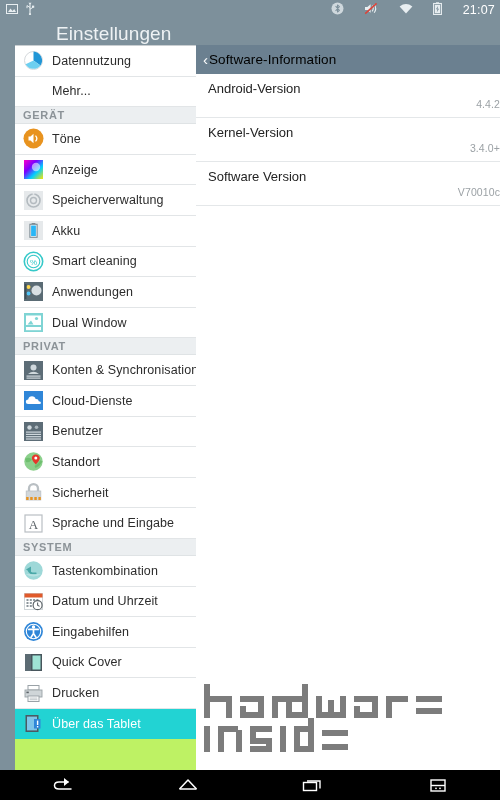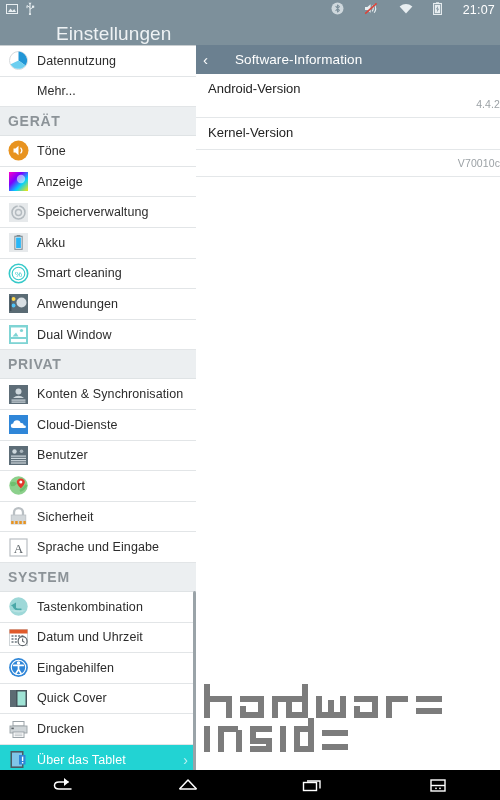--- a/index.html
+++ b/index.html
@@ -33,64 +33,64 @@
   }
 
   
   #main {
     position: absolute; top: 45px; left: 0; width: 500px; height: 725px;
     background: #7d909b;
   }
 
   
   #sidebar {
-    position: absolute; top: 0; left: 0; width: 196px; height: 725px;
+    position: absolute; top: 0; left: 15px; width: 196px; height: 725px;
     background: #bef264; overflow: hidden;
     border-top: 1px solid #c9ced1;
   }
   .s-row {
     position: relative; height: 30.6px; display: flex; align-items: center;
     padding-left: 8px; border-bottom: 1px solid #e2e5e7; background: #ffffff;
   }
   .s-row.selected { background: #22d3d3; border-bottom-color: #22d3d3; }
   .s-ico {
     width: 21px; height: 21px; flex: 0 0 21px; margin-right: 8px;
     display: flex; align-items: center; justify-content: center;
   }
   .s-label { font-size: 12.5px; color: #2c2c2c; letter-spacing: .1px; }
   .s-row.selected .s-label { color: #ffffff; text-align: right; }
   .s-chevron {
     margin-left: auto; margin-right: 8px; color: #bdf0f0;
     font-size: 14px; line-height: 1;
   }
   .s-head {
-    height: 29px; display: flex; align-items: center; padding-left: 8px;
+    height: 17px; display: flex; align-items: center; padding-left: 8px;
     background: #eceff1; border-bottom: 1px solid #dfe3e5;
-    font-size: 14px; color: #8c9398; letter-spacing: .7px; font-weight: bold;
+    font-size: 11px; color: #8c9398; letter-spacing: .7px; font-weight: bold;
   }
   #sb-track {
     position: absolute; right: 0px; top: 0; width: 3px; height: 725px;
     background: transparent;
   }
   #sb-thumb {
     position: absolute; right: 0px; top: 545px; width: 3px; height: 180px;
     background: #9aa3a8; border-radius: 2px;
   }
 
   
   #content {
     position: absolute; top: 0; left: 196px; width: 304px; height: 725px;
     background: #ffffff;
   }
   #content-header {
     height: 29px; background: #6b8090; display: flex; align-items: center;
     padding-left: 7px;
   }
   #back-chevron { color: #ffffff; font-size: 15px; line-height: 1; margin-right: 1px; }
-  #content-title { color: #ffffff; font-size: 13.5px; letter-spacing: .1px; margin-left: 26px; }
+  #content-title { color: #000000; font-size: 13.5px; letter-spacing: .1px; }
   .c-row {
     padding: 7px 0 7px 12px; border-bottom: 1px solid #e4e7e9; background: #fff;
   }
   .c-title { font-size: 13px; color: #232323; margin-bottom: 2px; }
   .c-value { font-size: 10.5px; color: #9ba1a5; letter-spacing: .1px; text-align: right; }
 
   
   #watermark {
     position: absolute; left: 6px; top: 637px; width: 290px;
     pointer-events: none; opacity: .72;
@@ -429,22 +429,24 @@
         <span id="back-chevron">‹</span>
         <span id="content-title">Software-Information</span>
       </div>
       <div id="content-rows">
           <div class="c-row">
             <div class="c-title">Android-Version</div>
             <div class="c-value">4.4.2</div>
           </div>
           <div class="c-row">
             <div class="c-title">Kernel-Version</div>
+            <div class="c-value">3.4.0+</div>
           </div>
           <div class="c-row">
+            <div class="c-title">Software Version</div>
             <div class="c-value">V70010c</div>
           </div>
         </div>
 
       <div id="watermark">
         <svg width="290" height="80" viewBox="0 0 290 80">
           <g fill="#4a4a4a">
 
             <rect x="2" y="2" width="6" height="34"></rect>
             <rect x="8" y="14" width="18" height="6"></rect>

